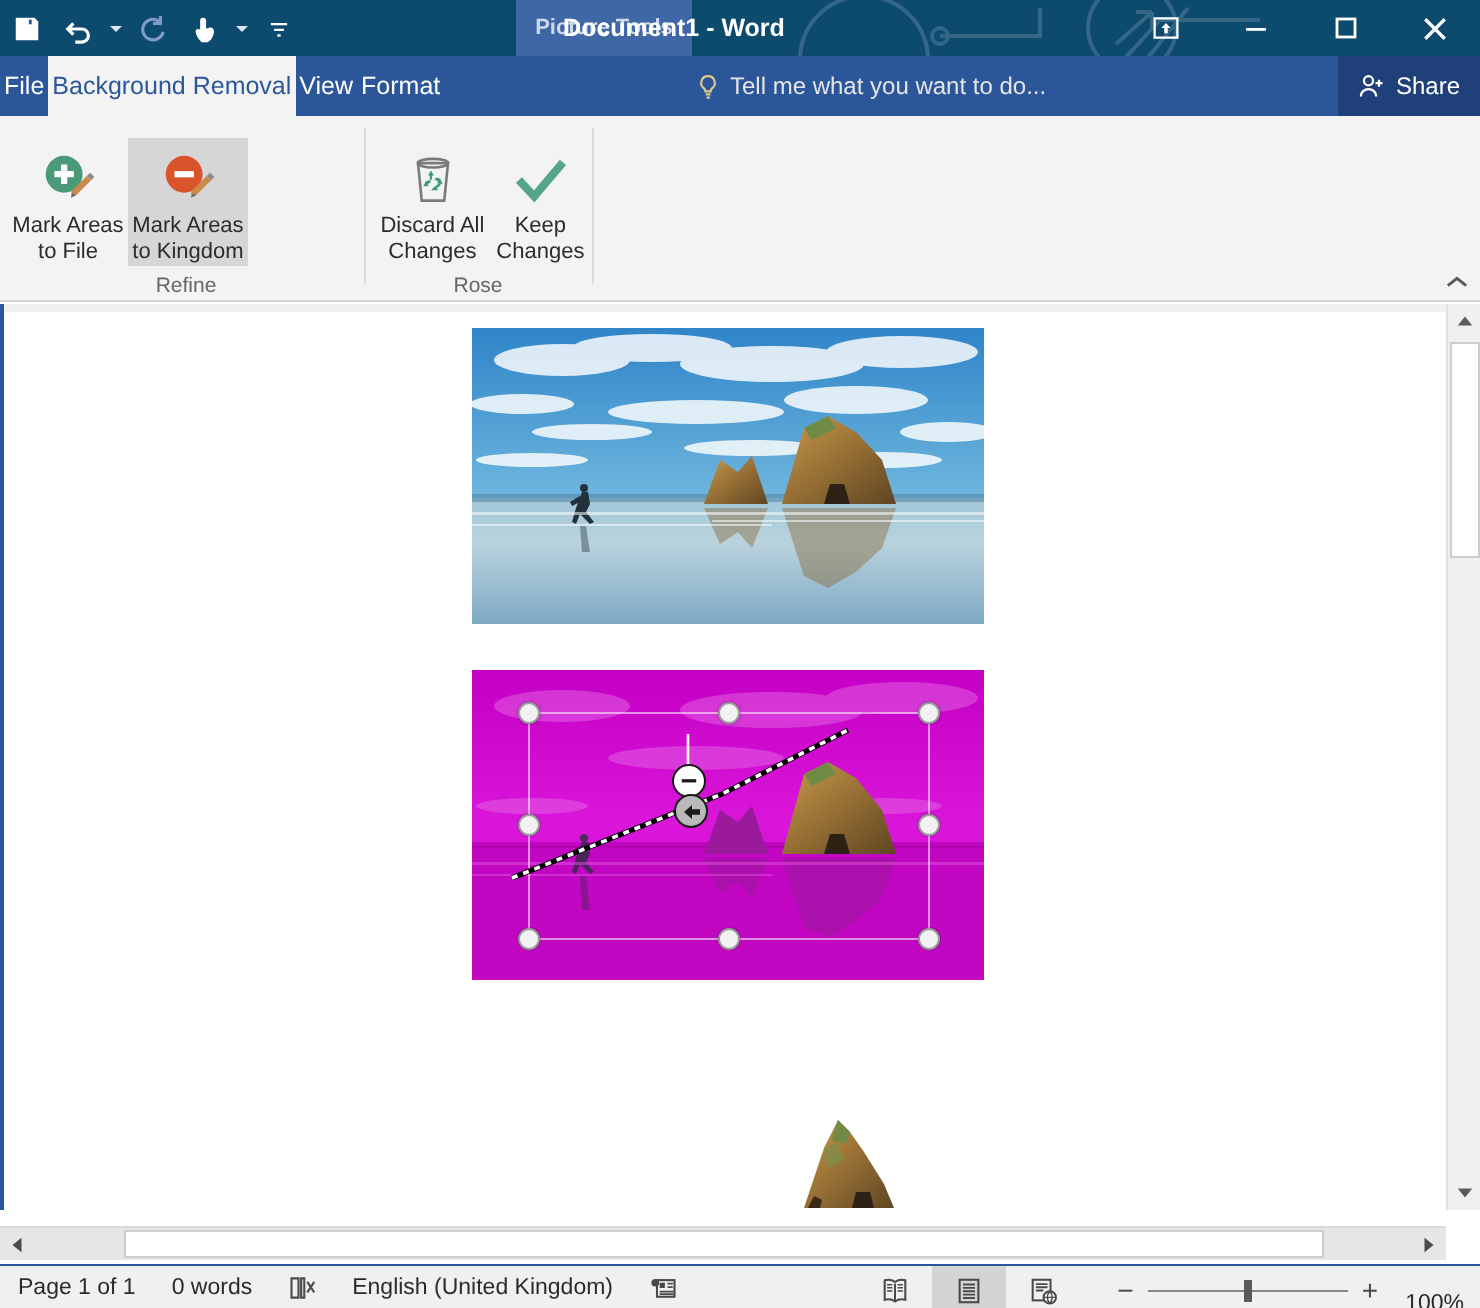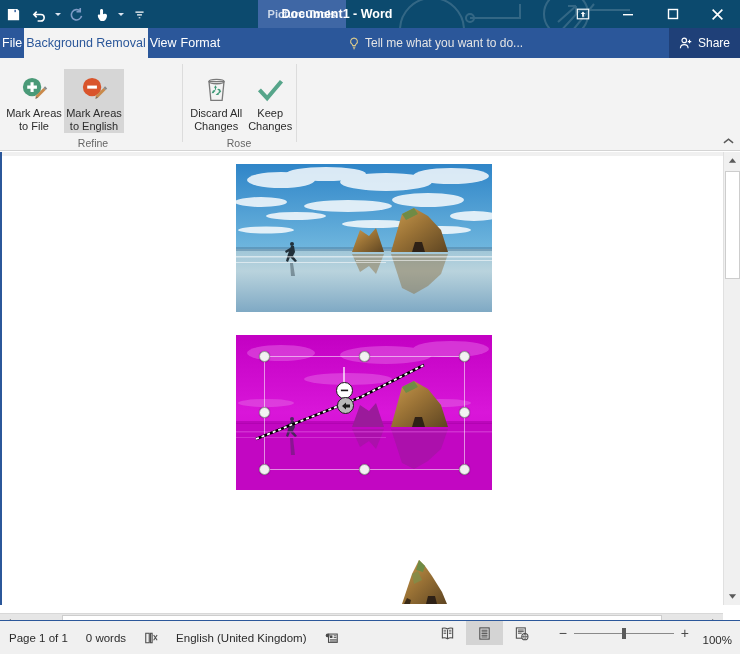--- a/index.html
+++ b/index.html
@@ -134,21 +134,21 @@
   .cropline { position: absolute; background: rgba(255,255,255,.55); }
   .marker {
     position: absolute; width: 17px; height: 17px; border-radius: 50%;
     border: 1.5px solid #1a1a1a; background: #fff;
     display: flex; align-items: center; justify-content: center;
   }
   .marker.gray { background: #b9b9b9; }
 
   
   .statusbar {
-    position: absolute; bottom: 0; left: 0; width: 740px; height: 34px;
+    position: absolute; bottom: 0; left: 0; width: 740px; height: 22px;
     background: #f0f0f0; border-top: 1px solid #2b579a;
     display: flex; align-items: center; font-size: 11.5px; color: #2b2b2b;
   }
   .sb-item { padding: 0 9px; height: 24px; display: flex; align-items: center; gap: 5px; white-space: nowrap; }
   .viewbtns { position: absolute; right: 200px; top: 0; height: 24px; display: flex; }
   .viewbtn { width: 37px; height: 24px; display: flex; align-items: center; justify-content: center; }
   .viewbtn.active { background: #d4d4d4; }
   .zoomwrap { position: absolute; right: 8px; top: 0; height: 24px; display: flex; align-items: center; gap: 7px; }
   .ztrack { width: 100px; height: 1px; background: #8a8a8a; position: relative; }
   .zthumb { position: absolute; left: 48px; top: -5px; width: 4px; height: 11px; background: #5a5a5a; }
@@ -290,21 +290,21 @@
         <span class="ico">
           <svg width="31" height="31" viewBox="0 0 32 32">
             <circle cx="13.5" cy="12.5" r="9.5" fill="#d9542b"></circle>
             <path stroke="#fff" stroke-width="3.2" d="M8.5 12.5h10"></path>
             <path fill="#c98a4b" d="M17 24.5l2.5-1 8-8-2.2-2.2-8 8z"></path>
             <path fill="#8a8a8a" d="M25.3 13.3l2.2 2.2 1.6-1.6-2.2-2.2z"></path>
             <path fill="#6d6d6d" d="M17 24.5l1-2.4 1.5 1.4z"></path>
           </svg>
         </span>
         <span class="lbl">Mark Areas</span>
-        <span class="lbl">to English</span>
+        <span class="lbl">to Kingdom</span>
       </div>
 
     </div>
     <div class="grp-label" style="width:178px">Refine</div>
   </div>
 
   <div class="grp-sep" style="left:182px"></div>
 
   <div class="grp" style="left:186px; width:108px;">
     <div class="grp-items">

